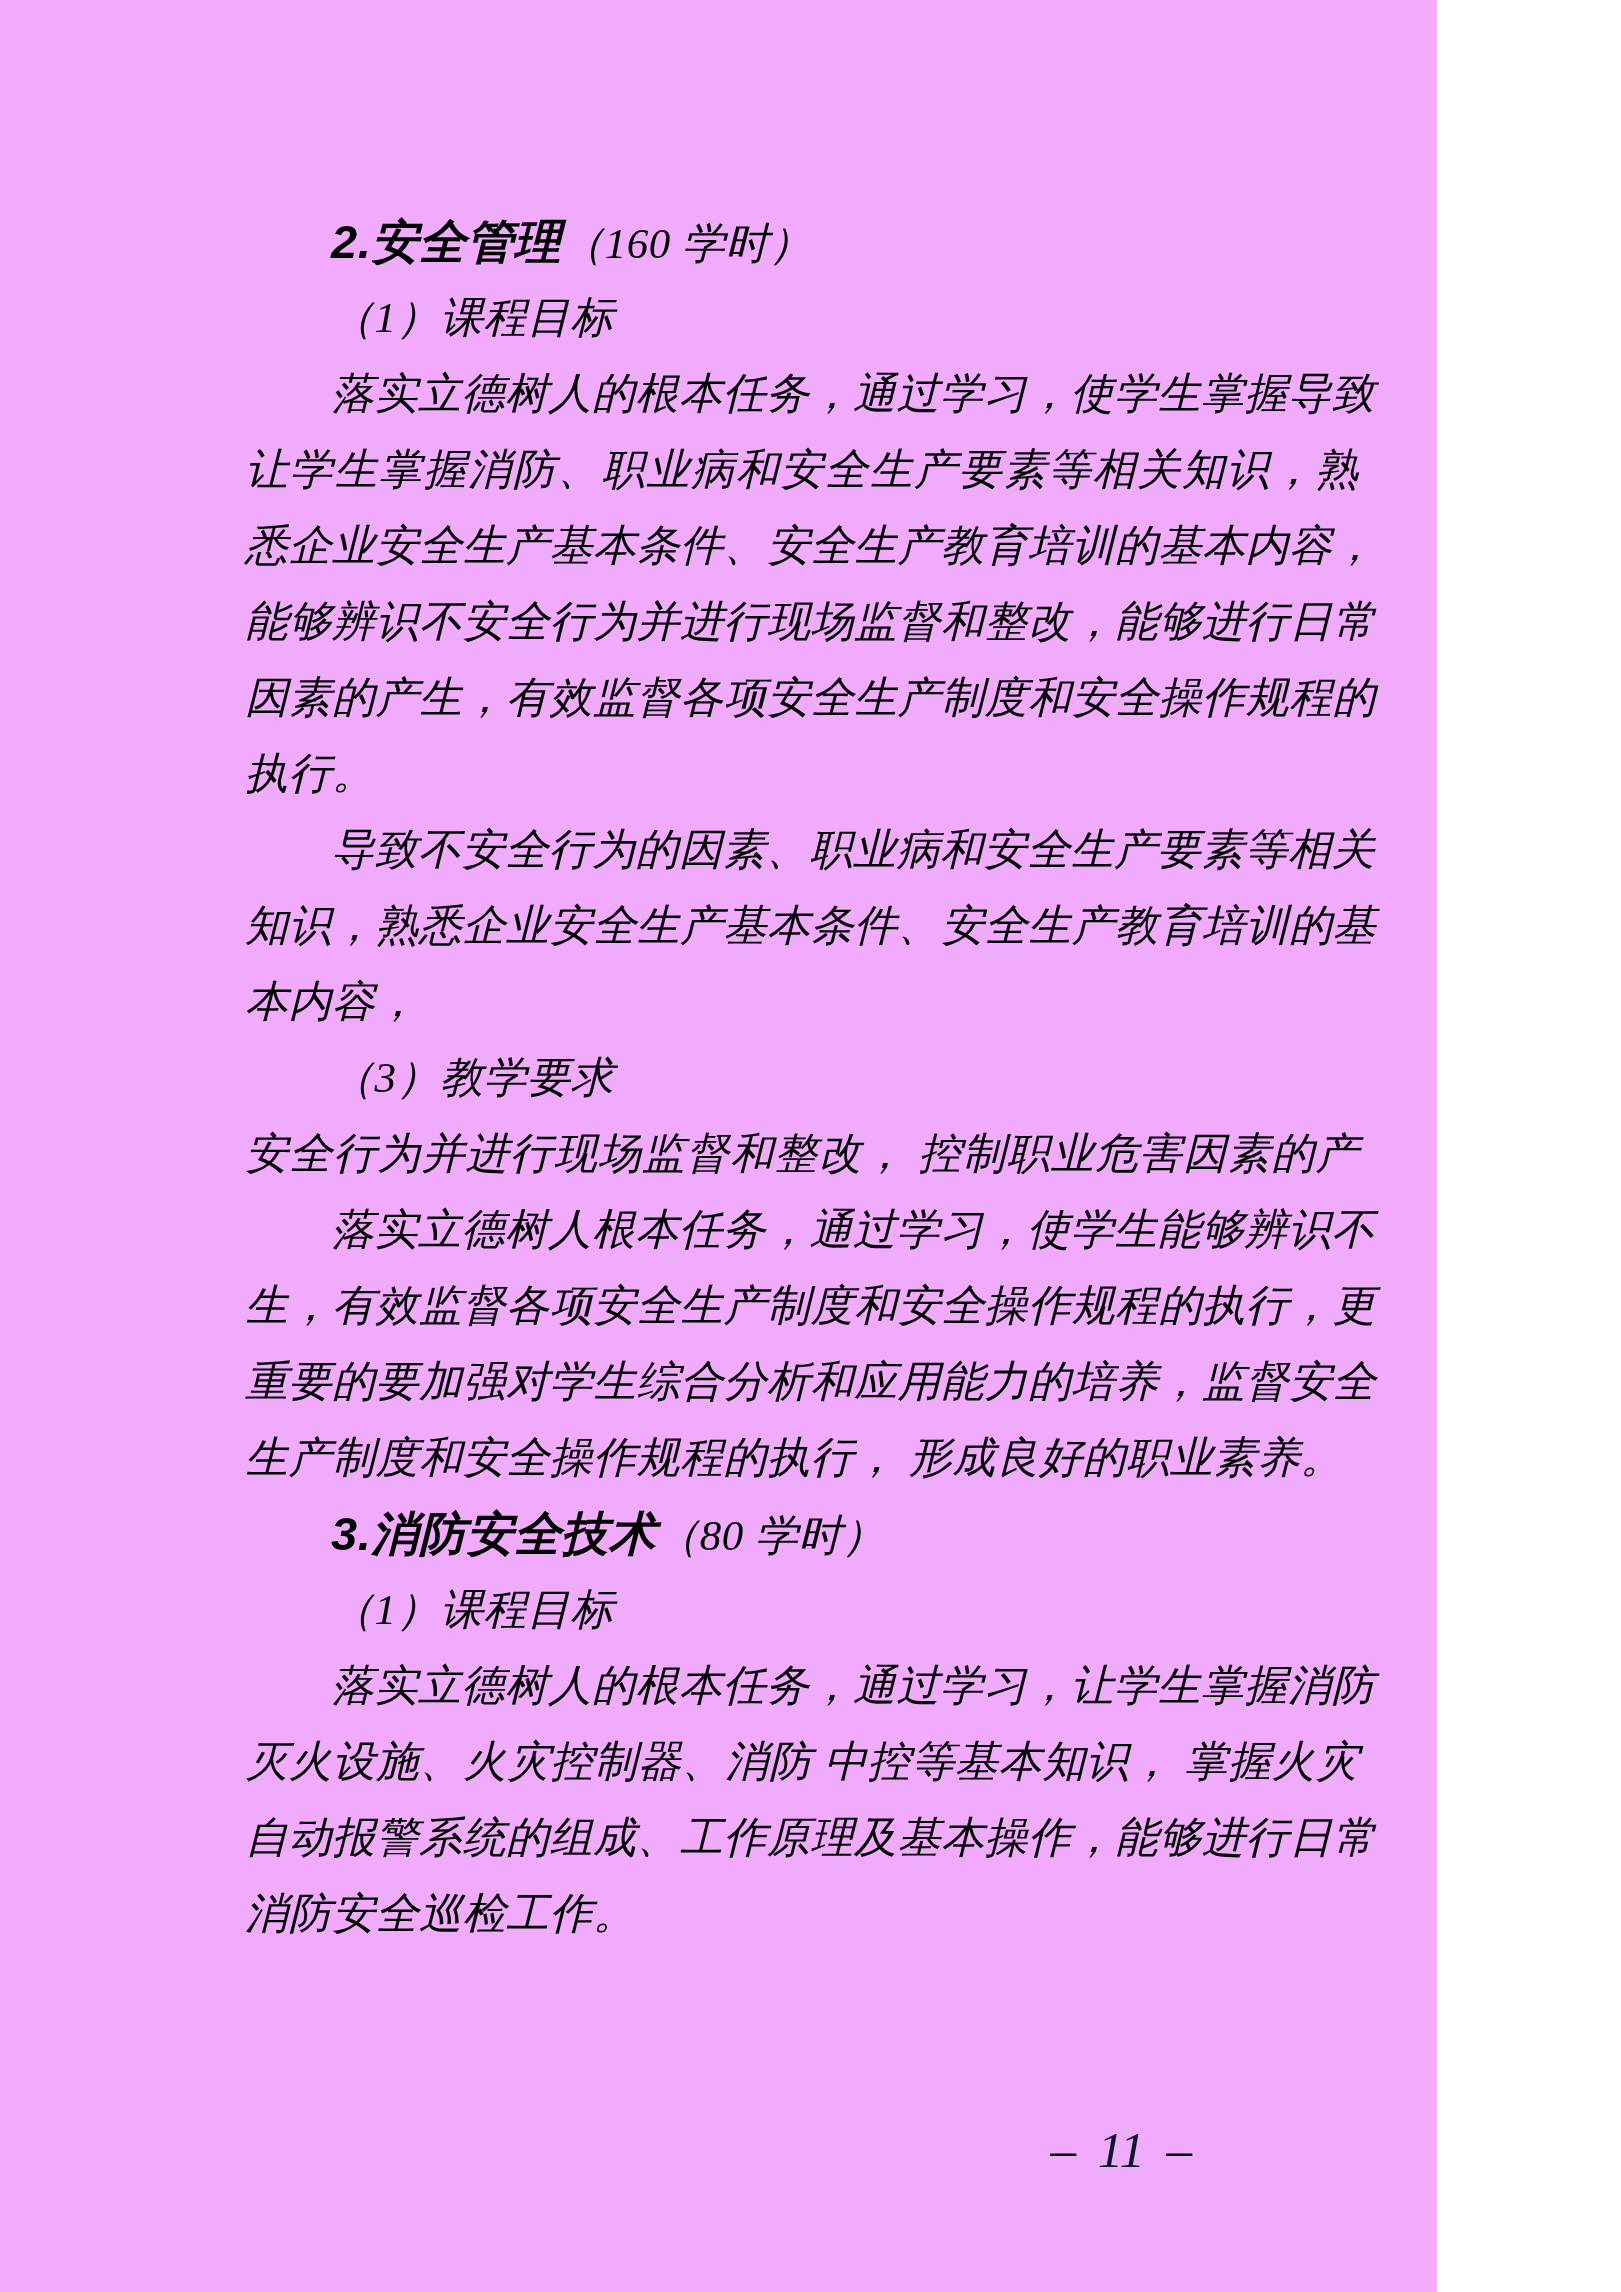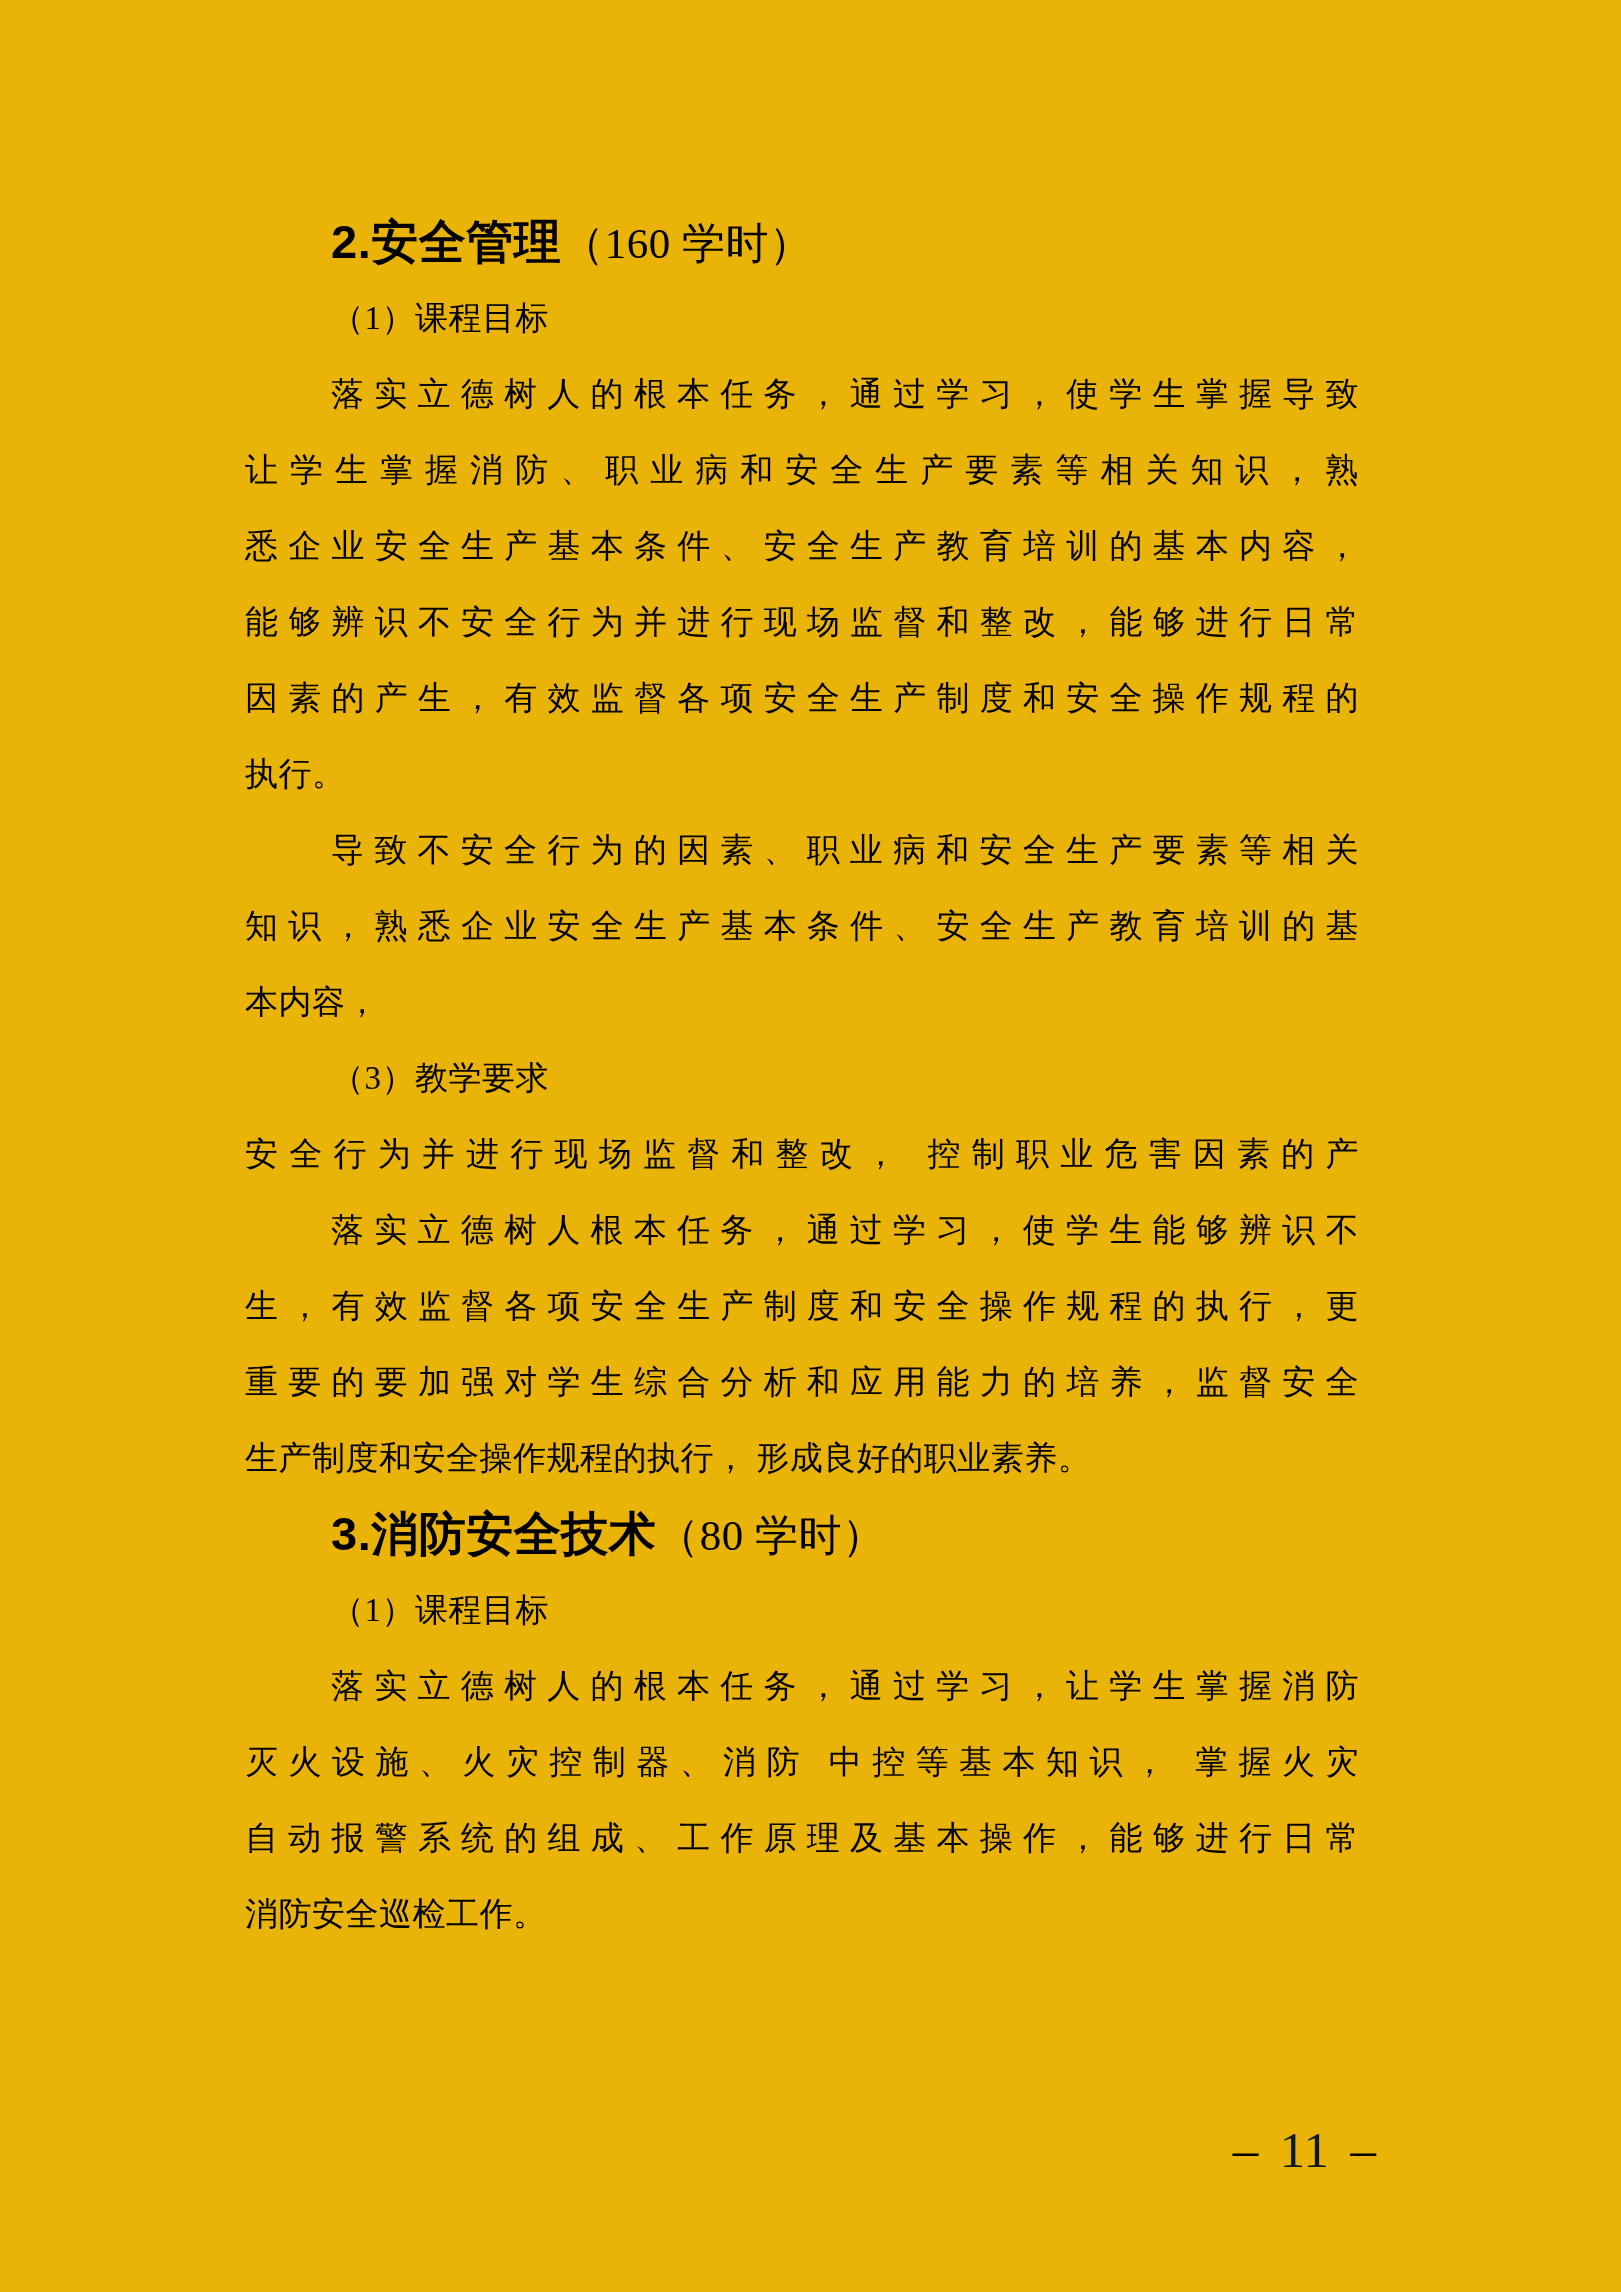--- a/index.html
+++ b/index.html
@@ -2,37 +2,38 @@
 <html><head>
 <meta charset="utf-8">
 <style>
   html, body {
     margin: 0;
     padding: 0;
     background: #ffffff;
   }
   .page {
     position: relative;
-    width: 1621px;
+    width: 1437px;
     height: 2293px;
-    background: #eab308;
+    background: #f0abfc;
     overflow: hidden;
     font-family: "Liberation Serif", serif;
     color: #000000;
+    font-style: italic;
   }
   .content {
     position: absolute;
     left: 245px;
     top: 204px;
     width: 1114px;
   }
   .line {
     height: 76px;
     line-height: 76px;
-    font-size: 33px;
+    font-size: 43px;
     white-space: nowrap;
     text-align: justify;
     text-align-last: justify;
     letter-spacing: 0.5px;
   }
   .line.no-just {
     text-align-last: left;
   }
   .line.indent {
     padding-left: 86px;

